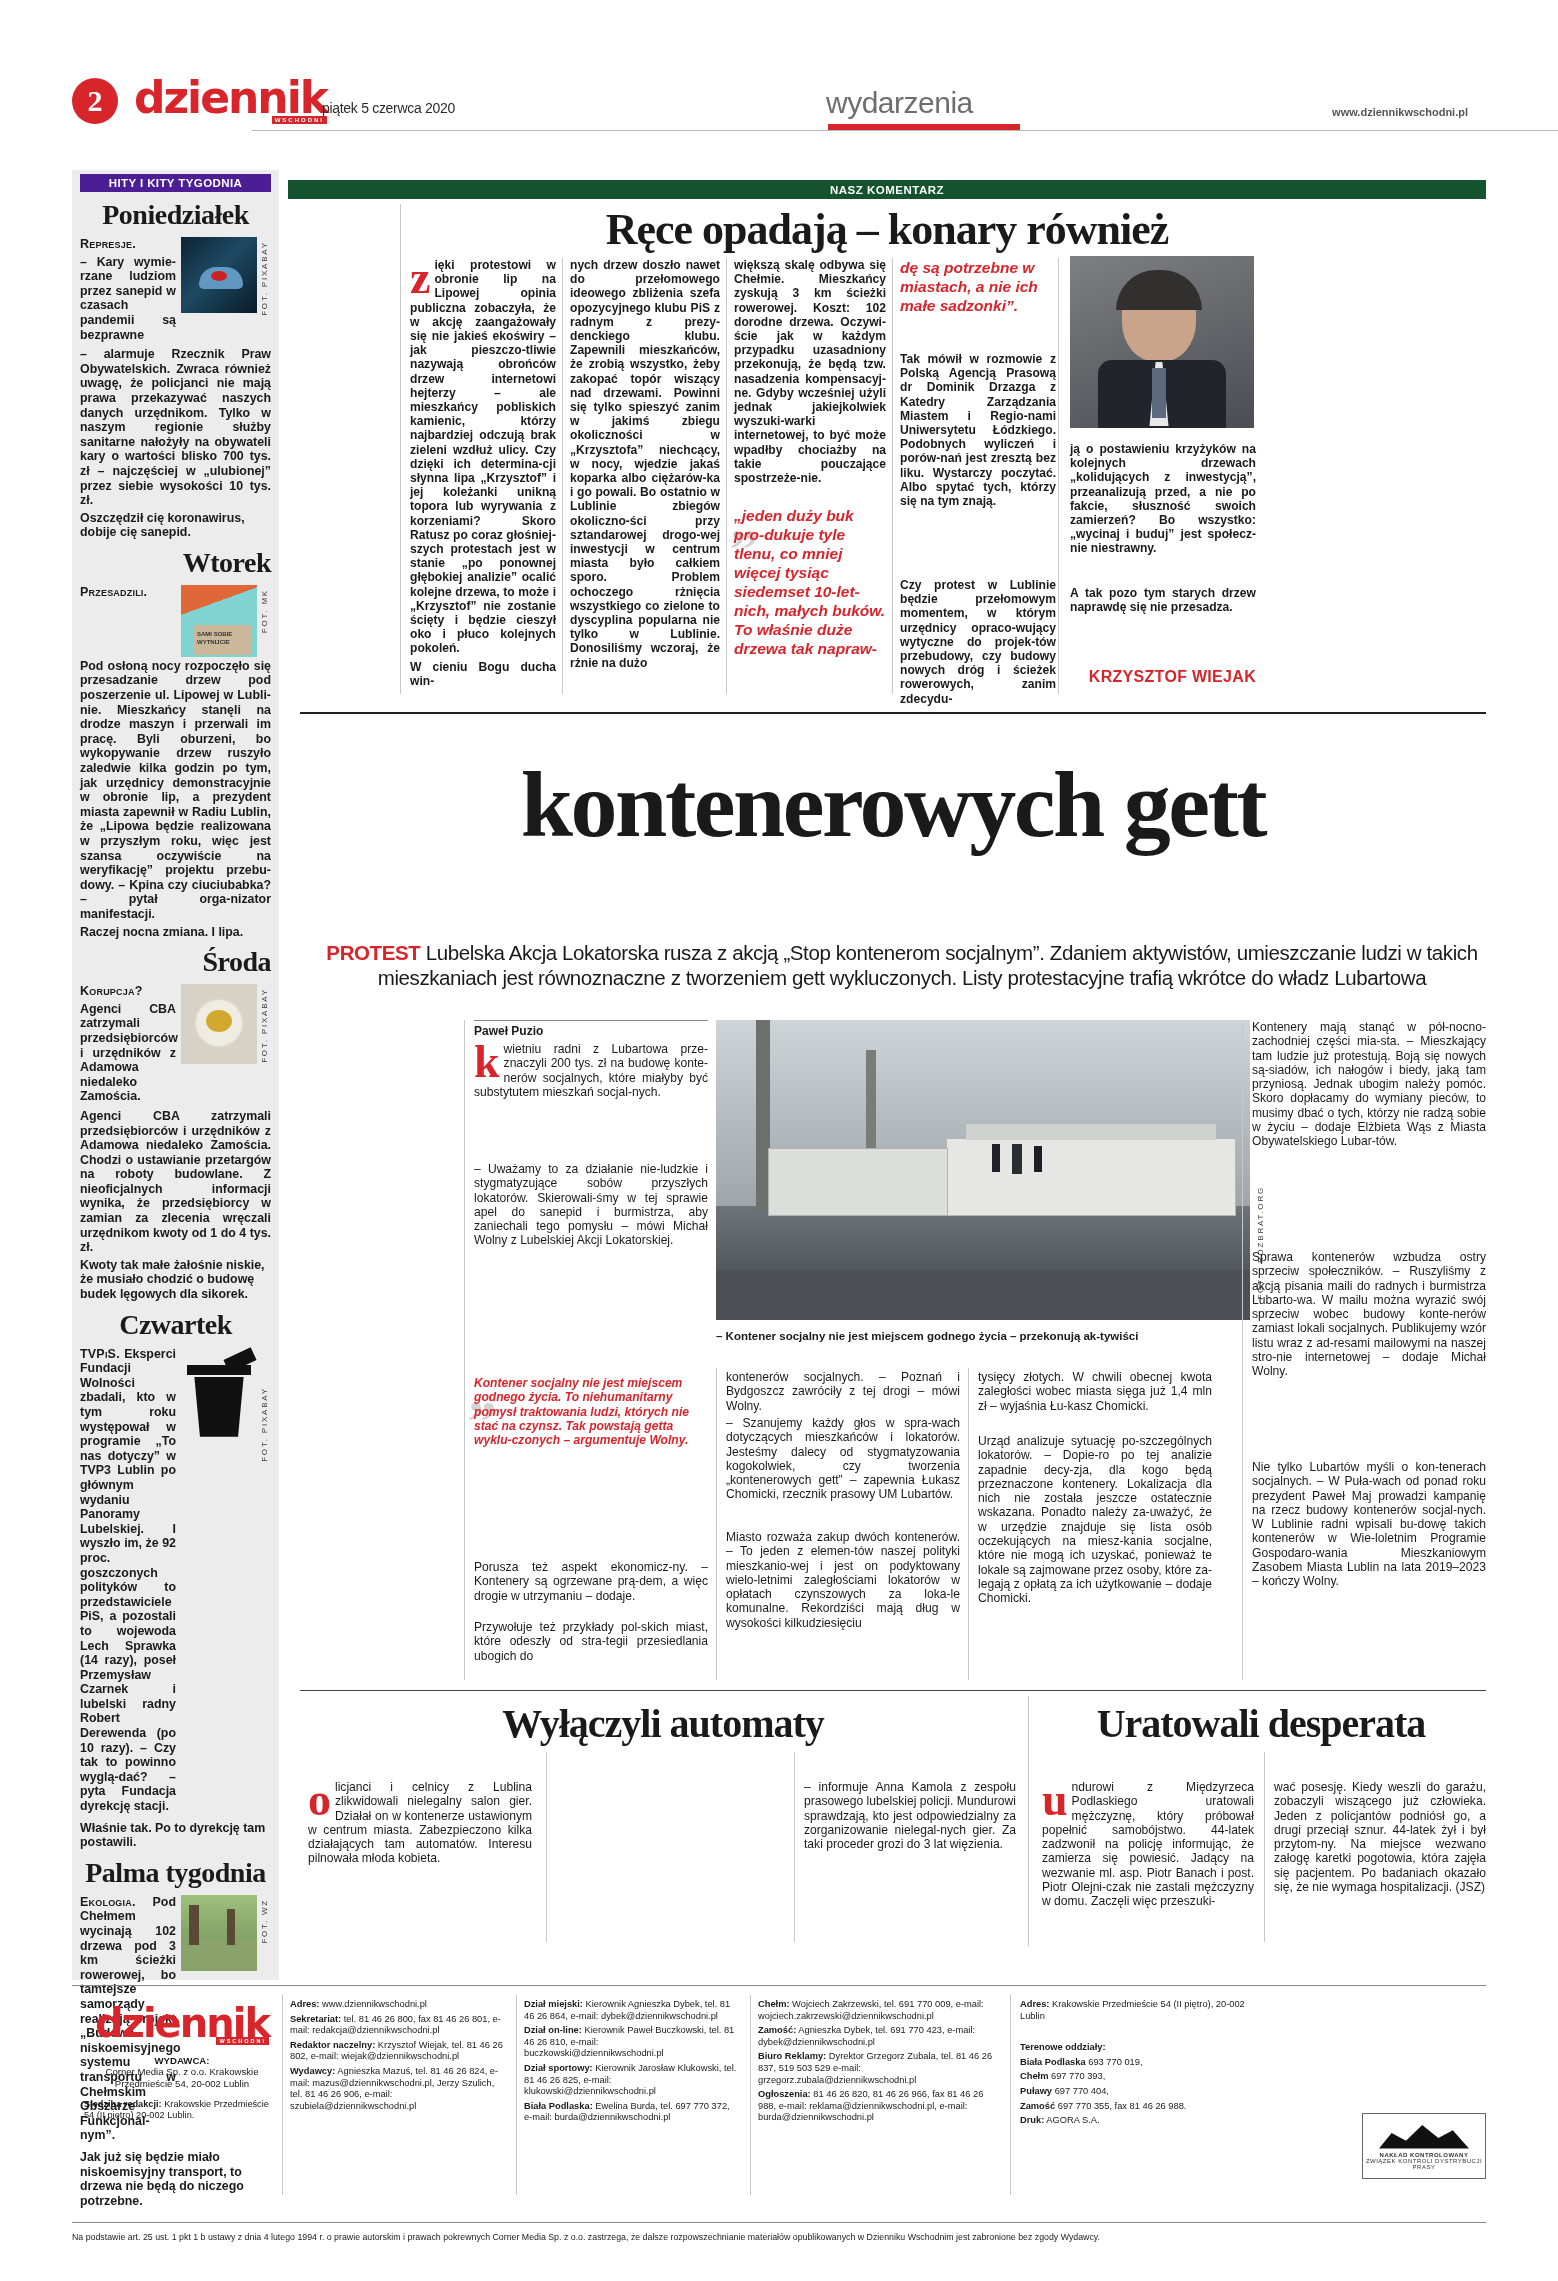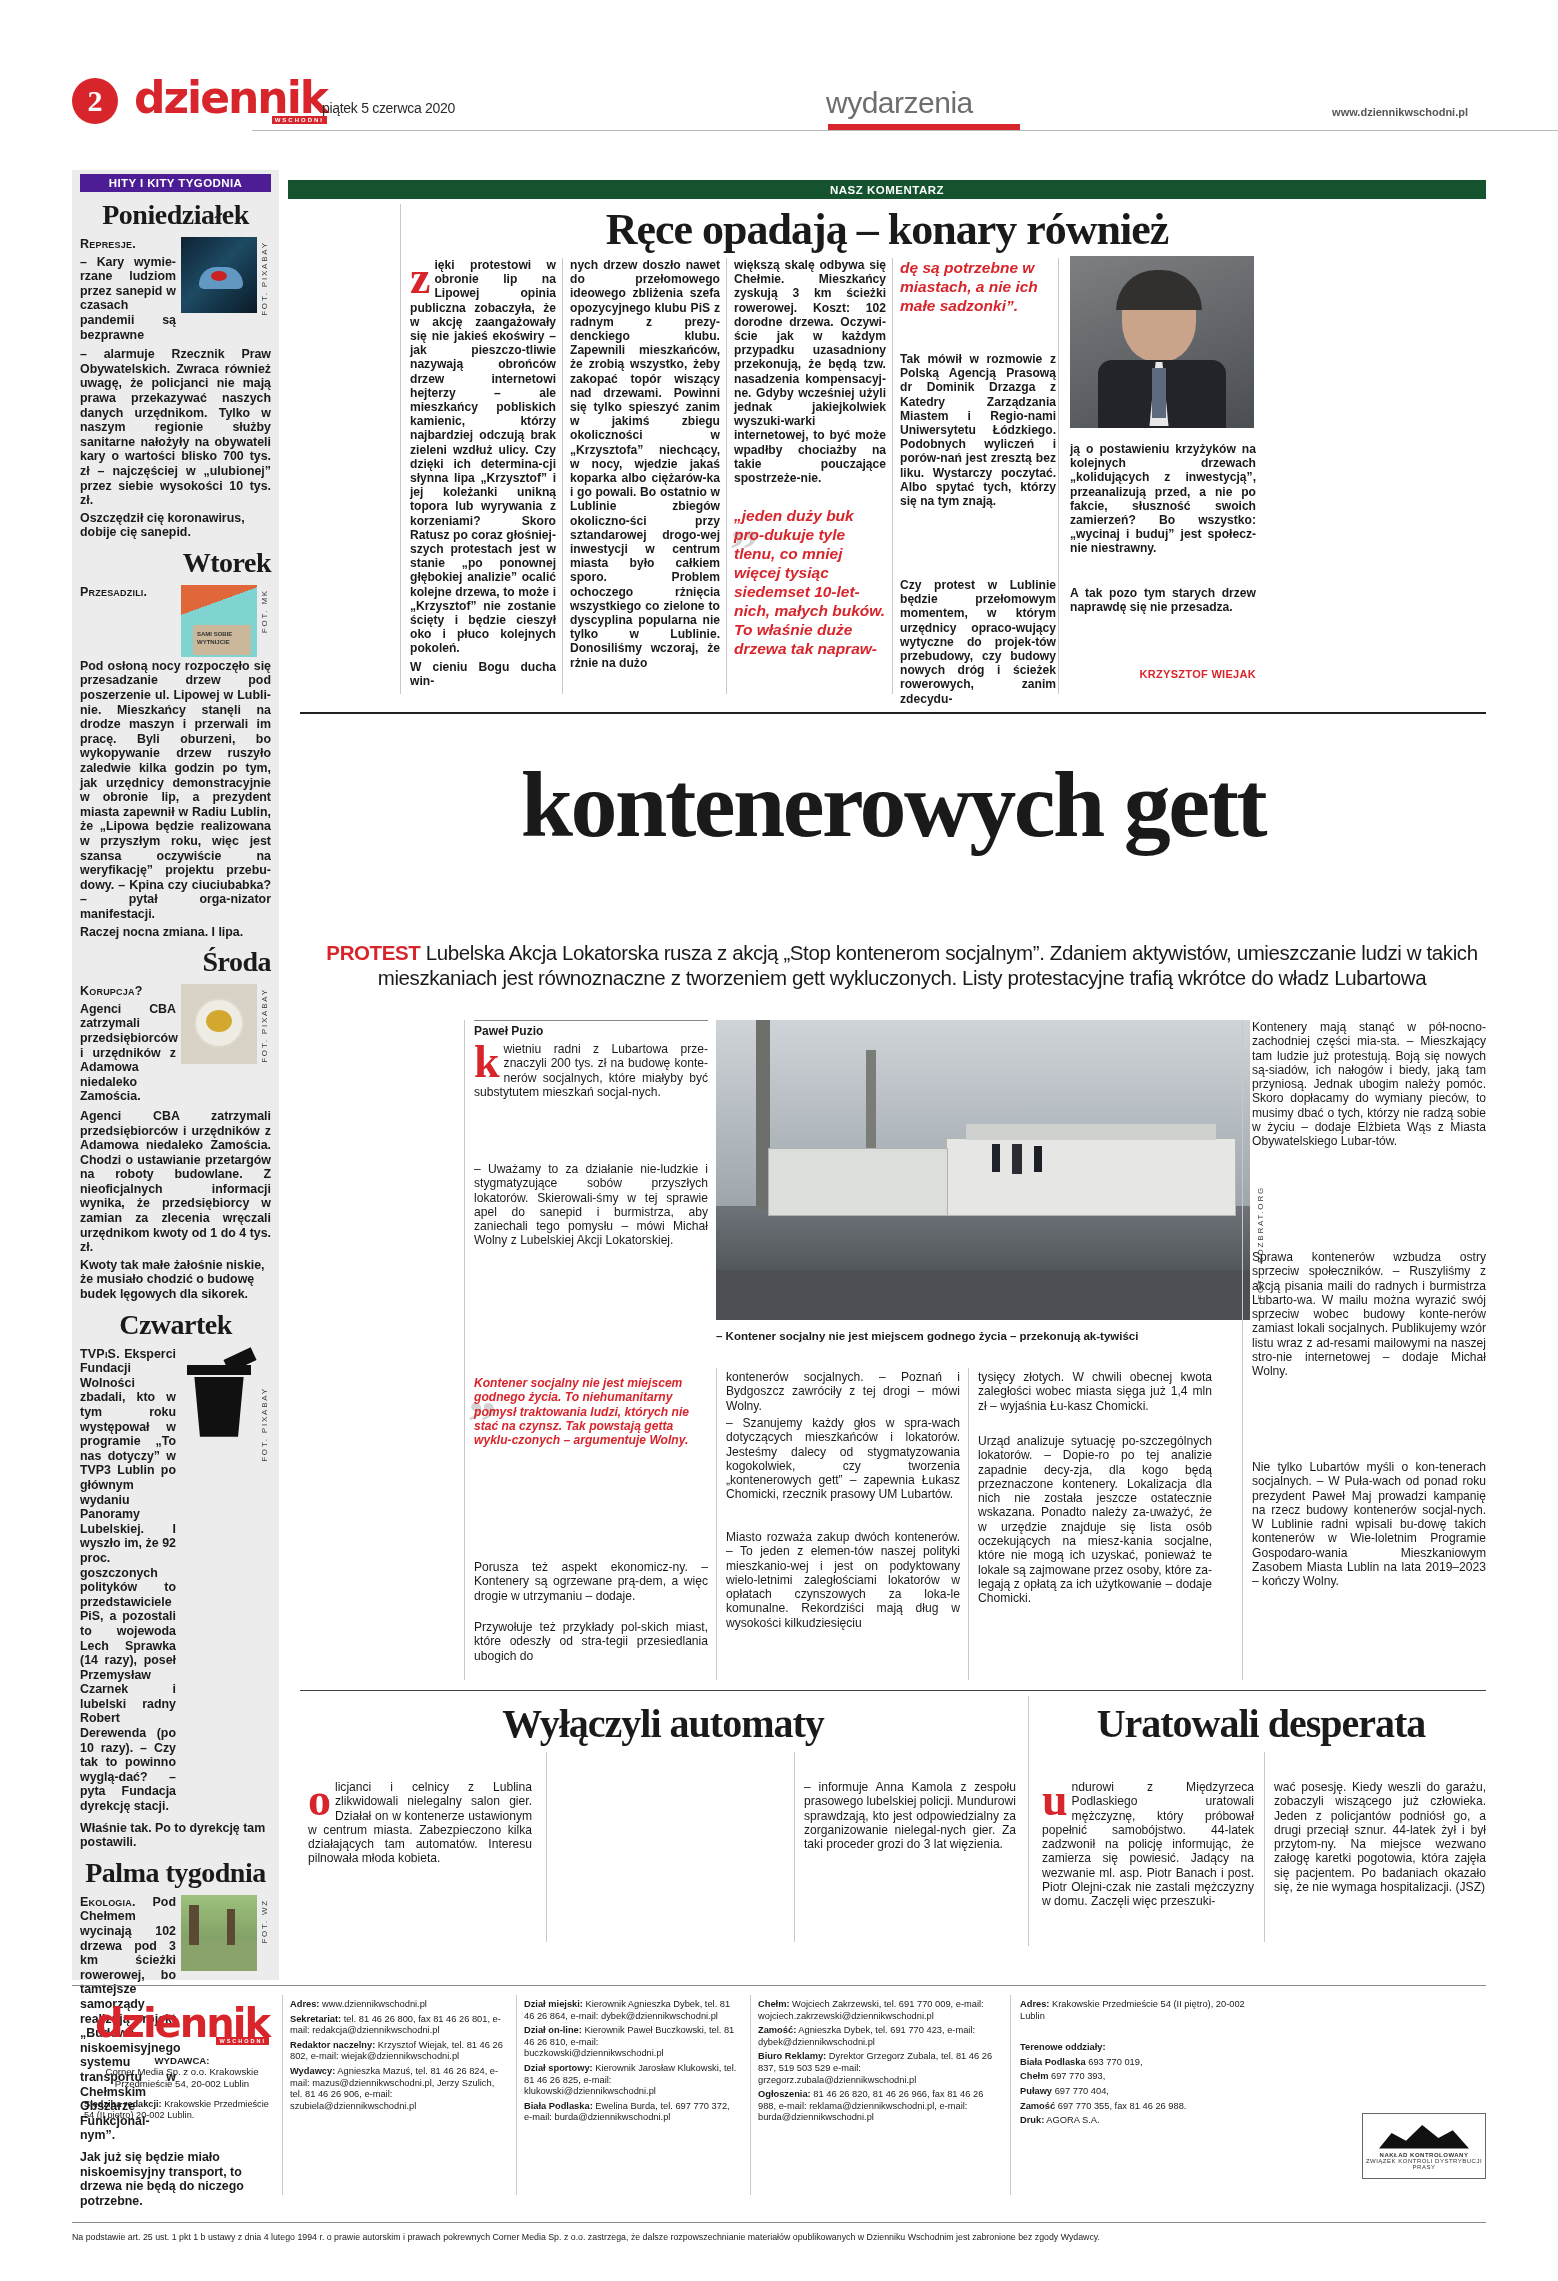--- a/index.html
+++ b/index.html
@@ -88,21 +88,21 @@
     font-weight:bold; color:#d8252b; padding:2px 4px 0 0;
   }
   .pullred {
     color:#d8252b; font-style:italic; font-weight:bold; font-size:15.5px; line-height:19px;
     font-family:"Liberation Sans", sans-serif;
   }
   .quotemark {
     position:absolute; font-size:58px; color:#d3d3d3; font-family:"Liberation Serif", serif;
     font-weight:bold; line-height:40px;
   }
-  .byline-red { color:#d8252b; font-weight:bold; font-size:11px; letter-spacing:0.3px; }
+  .byline-red { color:#d8252b; font-weight:bold; font-size:16px; letter-spacing:0.3px; }
 
   
   .big-head {
     position:absolute; left:300px; top:760px; width:1186px;
     font-family:"Liberation Serif", serif; font-weight:bold;
     font-size:94px; line-height:88px; text-align:center; letter-spacing:-2.5px;
   }
   .lede {
     position:absolute; left:322px; top:940px; width:1160px;
     font-size:20.5px; line-height:25px; text-align:center; letter-spacing:-0.4px;

